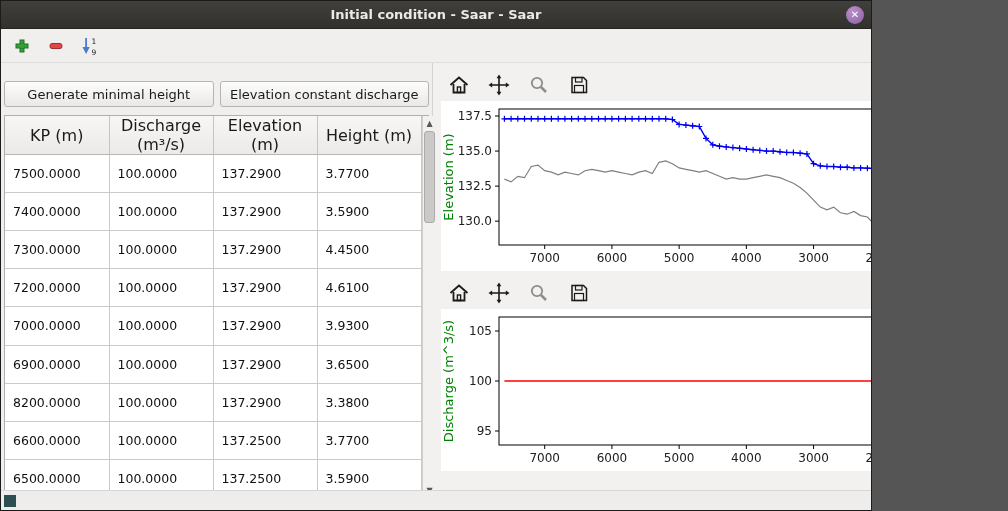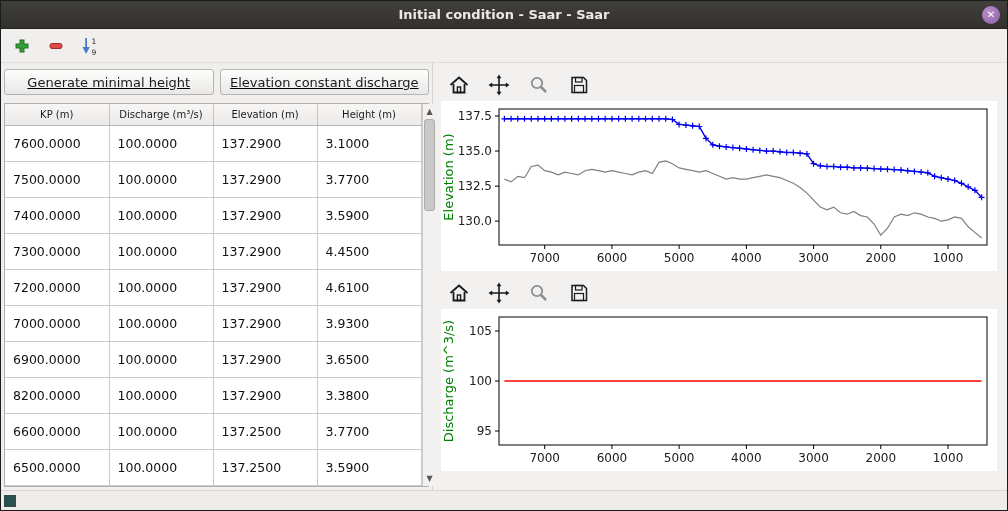--- a/index.html
+++ b/index.html
@@ -1,18 +1,18 @@
 <!DOCTYPE html>
 <html><head>
 <meta charset="utf-8">
 <style>
   html,body{margin:0;padding:0;background:#555;}
   *{box-sizing:border-box;}
   .window{
-    width:1008px;height:511px;
+    width:872px;height:511px;
     border:1px solid #1b1b1b;
     background:#f1efee;
     font-family:"DejaVu Sans","Liberation Sans",sans-serif;
     position:relative;overflow:hidden;
   }
   
   .titlebar{
     height:28px;background:linear-gradient(#413f3c,#33312e);
     display:flex;align-items:center;justify-content:center;position:relative;
     border-bottom:1px solid #262421;
@@ -26,34 +26,34 @@
   }
   
   .main-toolbar{
     height:34px;display:flex;align-items:center;gap:8px;padding-left:8px;
     background:#f1efee;border-bottom:1px solid #e0dedc;
   }
   .tb-btn{width:26px;height:26px;display:flex;align-items:center;justify-content:center;border-radius:3px;cursor:pointer;}
   
   .content{display:flex;height:429px;}
   .left-panel{width:432px;border-right:1px solid #d6d4d2;padding:6px 3px 0 3px;}
-  .gen-buttons{display:flex;gap:6px;margin:0 0 8px 0;text-decoration:underline;}
+  .gen-buttons{display:flex;gap:6px;margin:12px 0 8px 0;}
   .gen-buttons button{
     flex:1;height:26px;font-size:13px;color:#1a1a1a;
     background:linear-gradient(#fdfdfc,#eae8e6);
     border:1px solid #b6b4b2;border-radius:3px;cursor:pointer;
     font-family:inherit;
   }
   .table-area{display:flex;border:1px solid #b2b0ae;background:#fff;height:384px;}
   table{border-collapse:collapse;table-layout:fixed;width:416px;font-size:12.5px;}
   col{width:104px;}
   th{
     background:linear-gradient(#f7f6f5,#eceae8);
     border-right:1px solid #c6c4c2;border-bottom:1px solid #b8b6b4;
-    font-weight:normal;font-size:10px;height:21px;padding:0 3px;text-align:center;color:#1a1a1a;
+    font-weight:normal;font-size:16px;height:21px;padding:0 3px;text-align:center;color:#1a1a1a;
   }
   td{
     border-right:1px solid #ccc9c7;border-bottom:1px solid #ccc9c7;
     padding:0 8px;height:30px;color:#101010;background:#fff;text-align:left;
   }
   
   .vscroll{width:15px;background:#f2f1f0;border-left:1px solid #d0cecc;display:flex;flex-direction:column;align-items:center;}
   .scroll-arrow{width:15px;height:15px;font-size:8px;color:#5a5856;display:flex;align-items:center;justify-content:center;cursor:pointer;}
   .scroll-track{flex:1;width:15px;position:relative;cursor:pointer;}
   .scroll-thumb{position:absolute;top:0;left:2px;width:11px;height:92px;background:#cbc9c7;border:1px solid #aeacaa;border-radius:3px;cursor:grab;}
@@ -123,26 +123,20 @@
             </colgroup>
           <thead>
               <tr>
                 <th>KP (m)</th>
                 <th>Discharge (m³/s)</th>
                 <th>Elevation (m)</th>
                 <th>Height (m)</th>
               </tr>
             </thead>
           <tbody>
-              <tr>
-                <td>7600.0000</td>
-                <td>100.0000</td>
-                <td>137.2900</td>
-                <td>3.1000</td>
-              </tr>
               <tr>
                 <td>7500.0000</td>
                 <td>100.0000</td>
                 <td>137.2900</td>
                 <td>3.7700</td>
               </tr>
               <tr>
                 <td>7400.0000</td>
                 <td>100.0000</td>
                 <td>137.2900</td>

